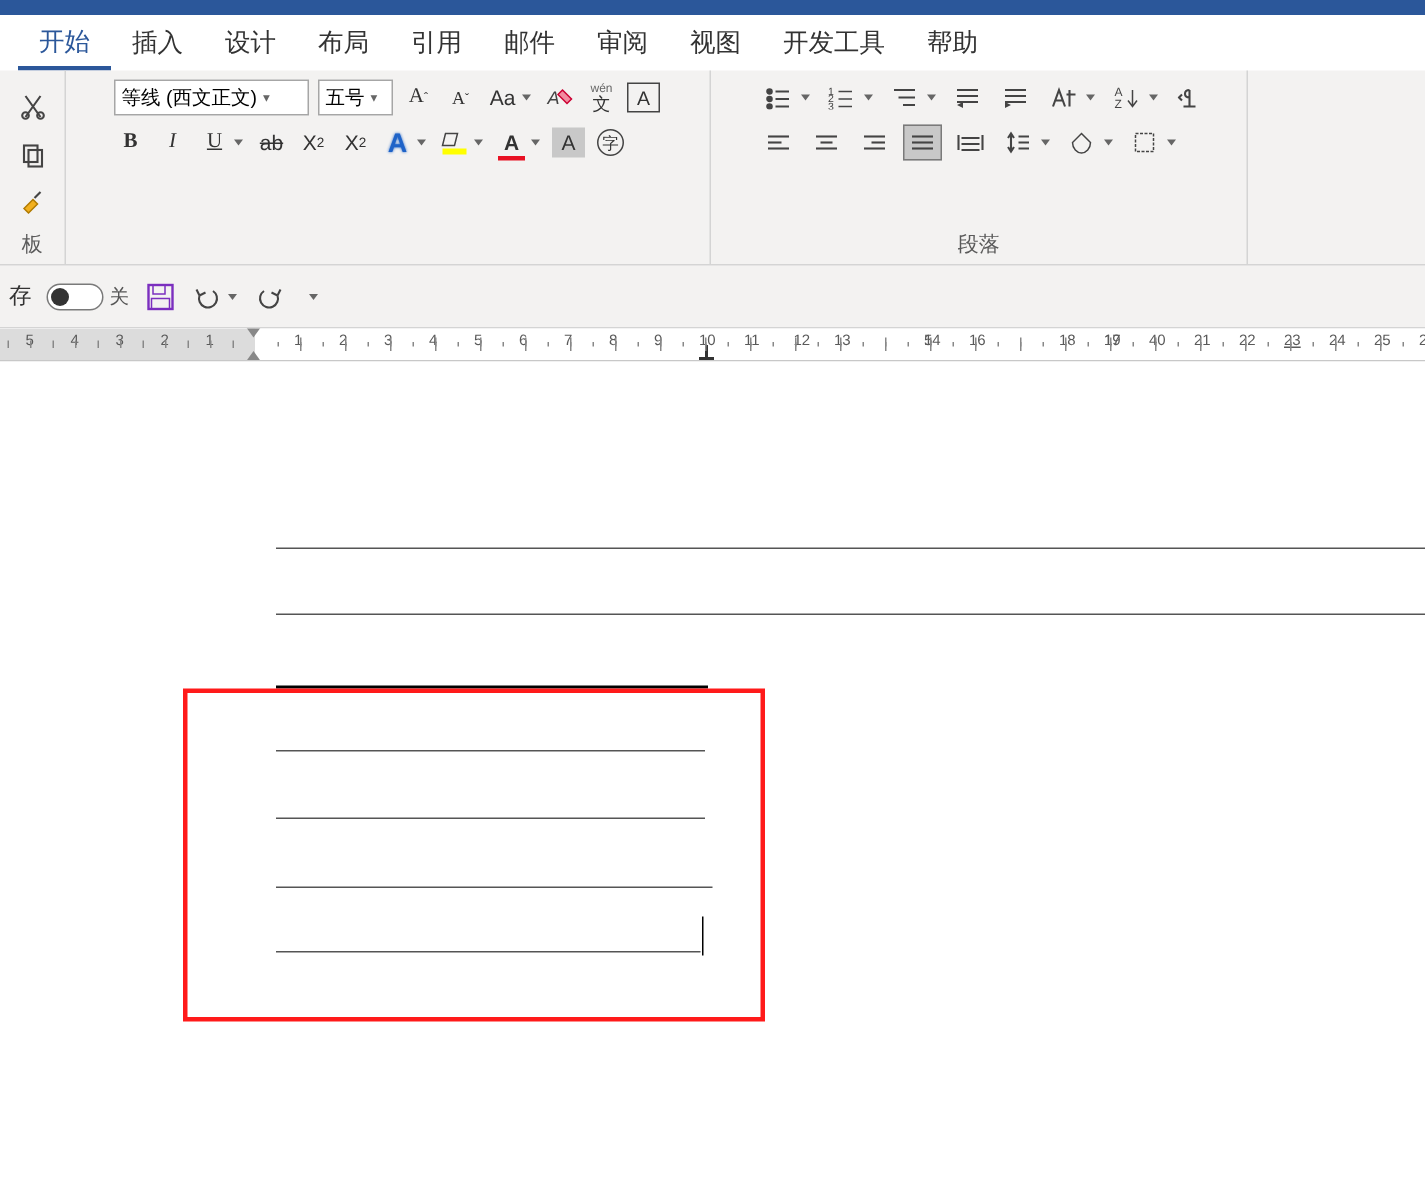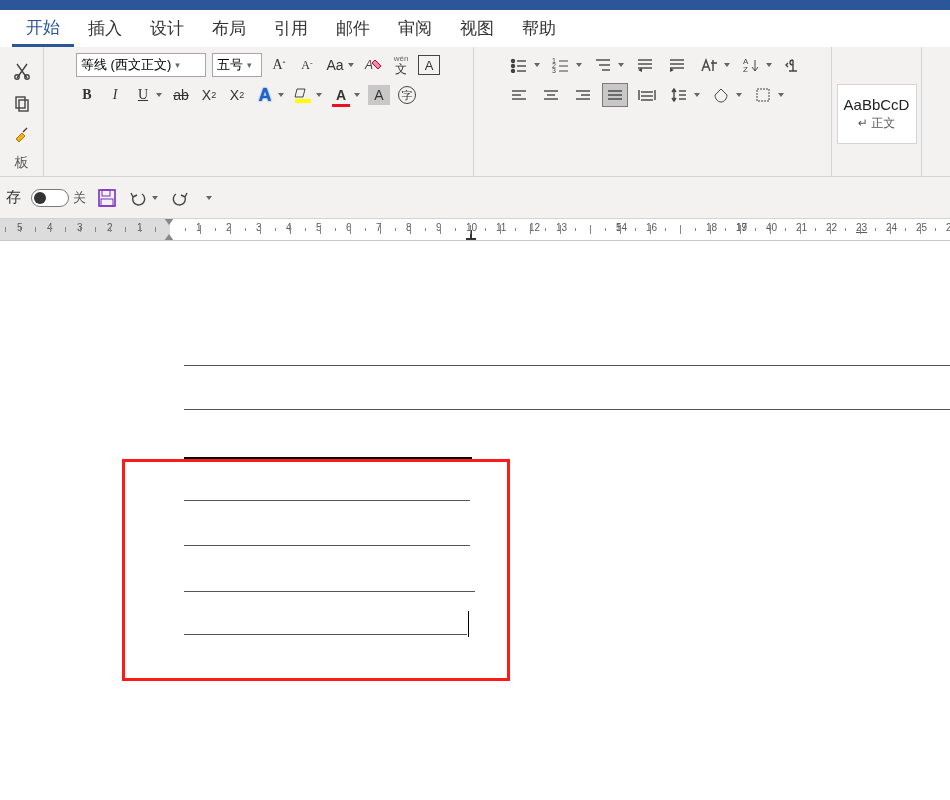--- a/index.html
+++ b/index.html
@@ -70,20 +70,21 @@
 
 <div class="tabs">
   <div class="tab active">开始</div>
   <div class="tab">插入</div>
   <div class="tab">设计</div>
   <div class="tab">布局</div>
   <div class="tab">引用</div>
   <div class="tab">邮件</div>
   <div class="tab">审阅</div>
   <div class="tab">视图</div>
+  <div class="tab">开发工具</div>
   <div class="tab">帮助</div>
 </div>
 
 <div class="ribbon">
 
   <div class="group clipboard">
     <div class="group-body clip-icons">
       <span class="btn">
         <svg width="18" height="18" class="ic">
             <path d="M4 2 L14 16 M14 2 L4 16"></path>
@@ -317,30 +318,23 @@
         <div class="split">
             <span class="btn">
               <svg width="16" height="16">
                 <rect x="2" y="2" width="12" height="12" fill="none" stroke="#444" stroke-dasharray="2 1"></rect>
               </svg>
             </span>
             <span class="dd-caret"></span>
           </div>
       </div>
     </div>
+    <div class="group-label">段落</div>
   </div>
 
-  <div class="group styles">
-    <div class="group-body" style="align-items:center;justify-content:center">
-      <div class="style-prev">
-        <div class="sample">AaBbCcD</div>
-        <div class="label">↵ 正文</div>
-      </div>
-    </div>
-  </div>
 
 </div>
 
 <div class="qat">
   <span style="font-size:15px;color:#333">存</span>
   <span class="toggle">
       <span class="knob"></span>
     </span>
   <span style="font-size:13px;color:#555;margin-left:-6px">关</span>
   <span class="btn">

